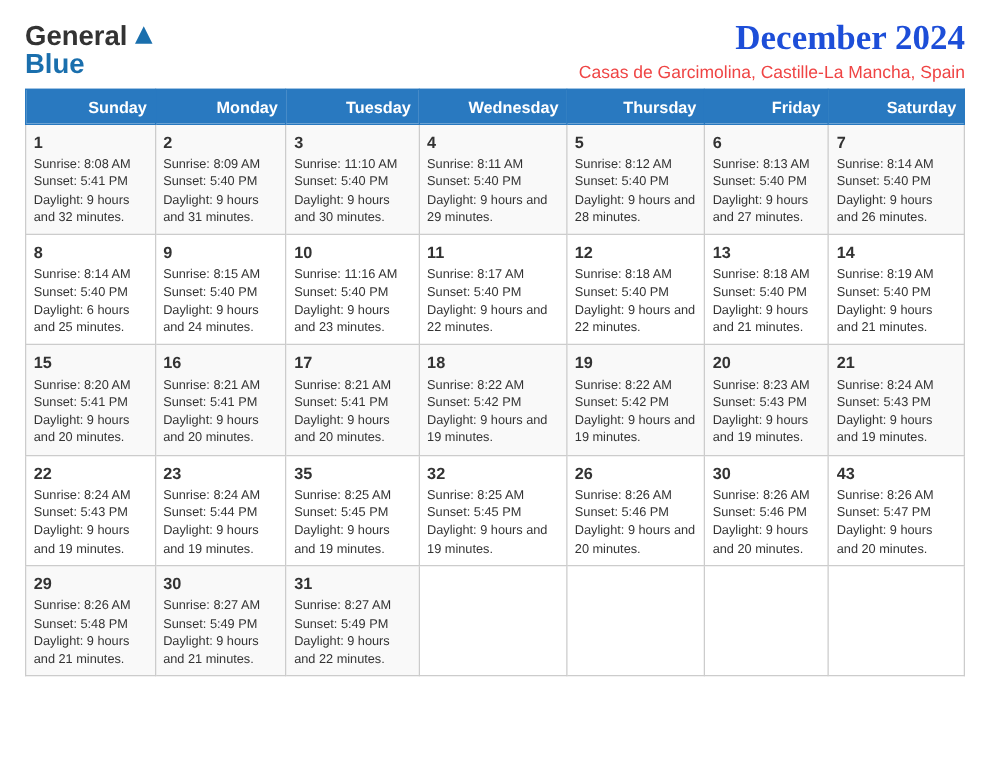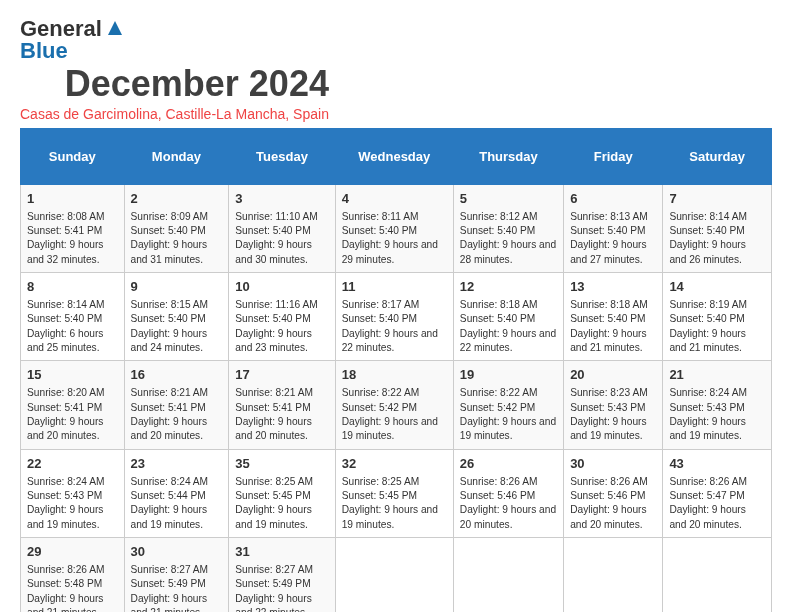--- a/index.html
+++ b/index.html
@@ -10,58 +10,58 @@
       min-height: 612px;
       overflow: hidden;
     }
     .page {
       width: 792px;
       background: #fff;
       padding: 16px 20px 16px 20px;
     }
     .header {
       display: flex;
-      align-items: flex-start;
+      align-items: center;
       justify-content: space-between;
       margin-bottom: 6px;
-      flex-direction: column;
     }
     .logo {
       display: flex;
       flex-direction: column;
       align-items: flex-start;
     }
     .logo-icon {
       display: flex;
       align-items: center;
     }
     .title-block {
       text-align: right;
     }
     .main-title {
-      font-size: 36px;
+      font-size: 28px;
       font-weight: bold;
-      color: #404040;
+      color: #1d4ed8;
       line-height: 1.1;
+      font-family: Liberation Serif, serif;
     }
     .subtitle {
       font-size: 14px;
       color: #ef4444;
       margin-top: 2px;
     }
     table {
       width: 100%;
       border-collapse: collapse;
       font-size: 10.5px;
     }
     thead tr th {
       background-color: #2979c0;
       color: #fff;
-      text-align: center;
-      padding: 20px 6px;
+      text-align: right;
+      padding: 6px 6px;
       font-size: 13px;
       font-weight: bold;
       border: 1px solid #2979c0;
     }
     tbody tr td {
       vertical-align: top;
       padding: 5px 6px;
       border: 1px solid #ccc;
       color: #333;
       line-height: 1.4;

